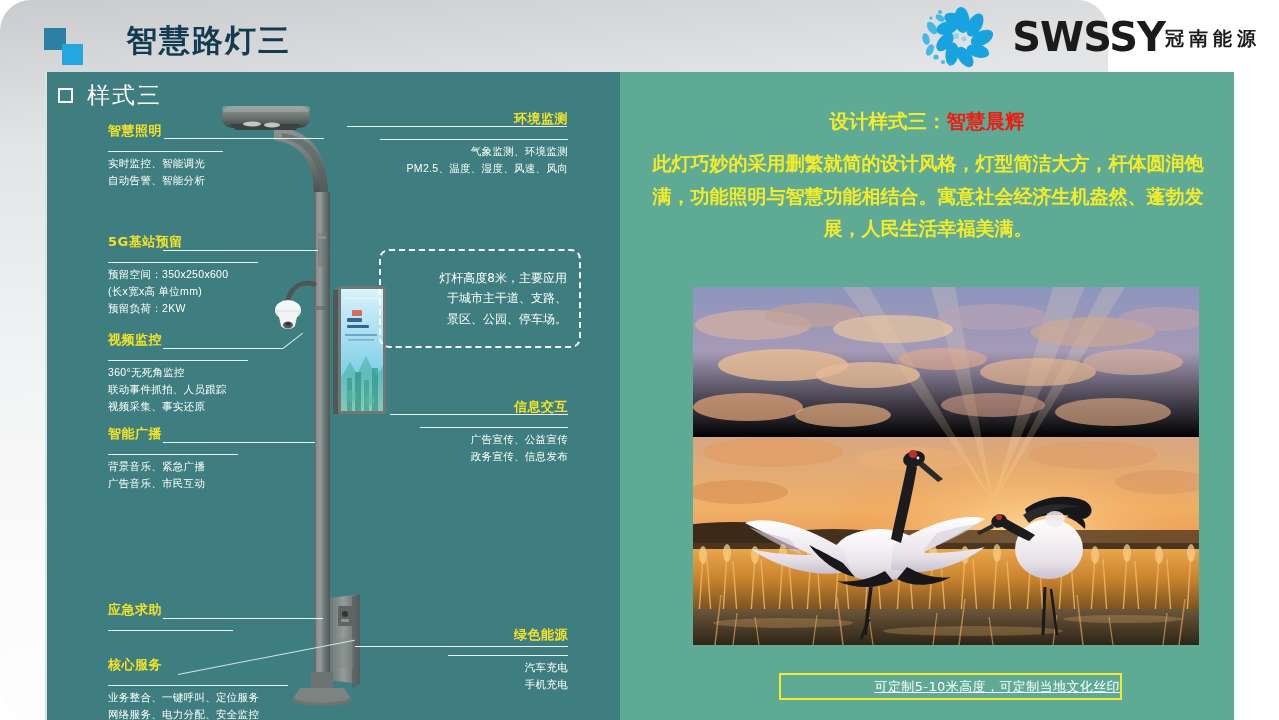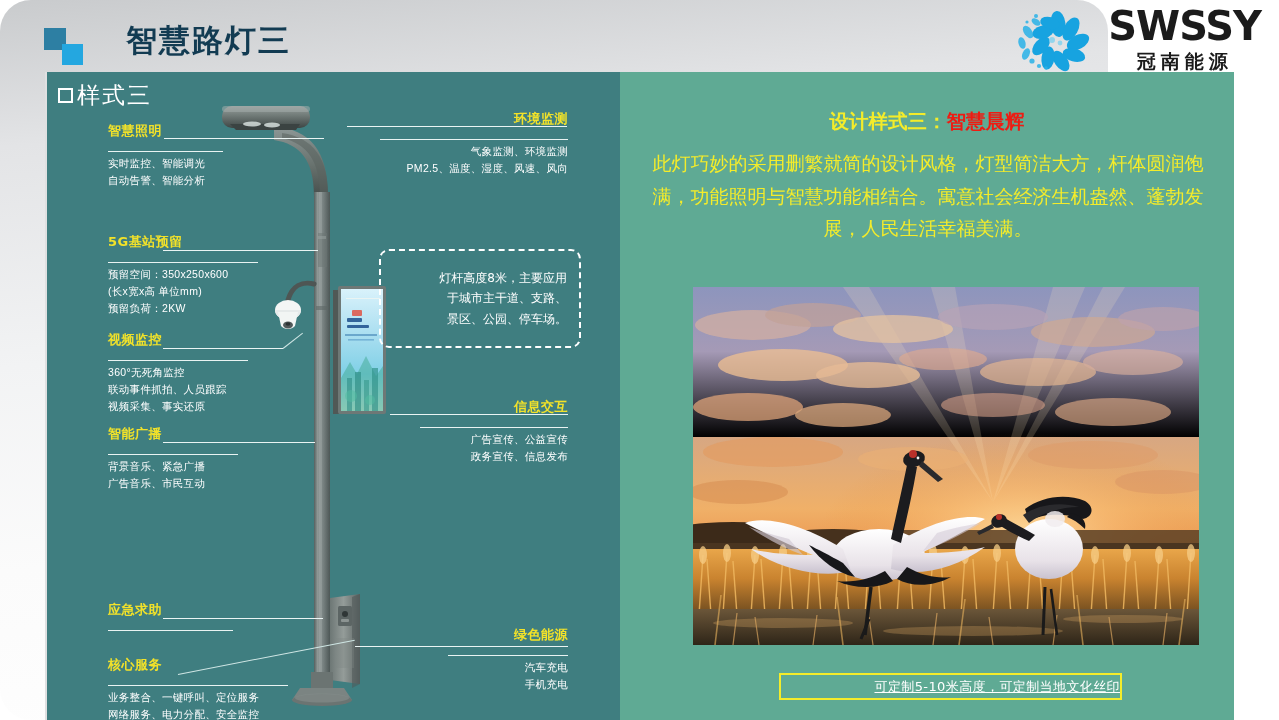--- a/index.html
+++ b/index.html
@@ -16,33 +16,33 @@
   .deco-sq { position:absolute; }
   .deco-sq.a { left:44px; top:28px; width:22px; height:22px; background:#2d7fa3; }
   .deco-sq.b { left:62px; top:44px; width:21px; height:21px; background:#24a7e0; }
   .slide-title { position:absolute; left:126px; top:20px;
       font-size:31px; font-weight:bold; color:#123b52; letter-spacing:2px;
       font-family:"DejaVu Sans","Liberation Sans",sans-serif; }
 
   
   .logo-wrap { position:absolute; right:18px; top:6px; display:flex; align-items:center; gap:10px; }
   .logo-mark { width:86px; height:62px; position:relative; }
-  .logo-text { display:flex; flex-direction:column; align-items:center; }
+  .logo-text { display:flex; flex-direction:row; align-items:center; }
   .logo-brand { font-size:40px; font-weight:bold; color:#1b1b1b; letter-spacing:-1px;
       font-family:"DejaVu Sans","Liberation Sans",sans-serif; line-height:1; }
   .logo-cn { font-size:19px; font-weight:bold; color:#1b1b1b; letter-spacing:5px;
       font-family:"DejaVu Sans","Liberation Sans",sans-serif; margin-top:3px; }
 
   
   .panel-left { position:absolute; left:45px; top:72px; width:575px; height:648px;
       background:#3f7e80; border-left:2px solid #dfe0e1; }
   .panel-right { position:absolute; left:620px; top:72px; width:614px; height:648px;
       background:#5faa94; }
 
-  .sec-head { position:absolute; left:58px; top:80px; display:flex; align-items:center; gap:4px; }
+  .sec-head { position:absolute; left:58px; top:80px; display:flex; align-items:center; gap:14px; }
   .sec-sq { width:15px; height:15px; border:2px solid #ffffff; }
   .sec-label { font-size:23px; color:#ffffff;
       font-family:"DejaVu Sans","Liberation Sans",sans-serif; letter-spacing:2px; }
 
   
   .callout { position:absolute; }
   .co-title { font-size:13px; font-weight:bold; color:#f2e229;
       font-family:"DejaVu Sans","Liberation Sans",sans-serif;
       padding-bottom:11px; letter-spacing:.5px; }
   .co-line { height:1px; background:#e9f3f2; }
@@ -66,21 +66,21 @@
   
   .pole-art { position:absolute; left:200px; top:78px; width:220px; height:630px; }
 
   
   .r-title { position:absolute; left:620px; top:108px; width:614px; text-align:center;
       font-size:19.5px; font-weight:bold;
       font-family:"DejaVu Sans","Liberation Sans",sans-serif; }
   .r-title .t1 { color:#f4ec2a; }
   .r-title .t2 { color:#ef1b12; }
   .r-body { position:absolute; left:640px; top:147px; width:576px; text-align:center;
-      font-size:19px; font-weight:normal; color:#f4ec2a; line-height:1.72;
+      font-size:19px; font-weight:bold; color:#f4ec2a; line-height:1.72;
       font-family:"DejaVu Sans","Liberation Sans",sans-serif; }
 
   .photo { position:absolute; left:693px; top:287px; width:506px; height:358px;
       overflow:hidden; background:#1a1208; }
   .photo svg { display:block; width:506px; height:358px; }
 
   .caption { position:absolute; left:779px; top:673px; width:343px; height:27px;
       border:2px solid #f4ec2a; display:flex; align-items:center; justify-content:flex-end; }
   .caption span { font-size:13px; color:#ffffff; text-decoration:underline;
       font-family:"DejaVu Sans","Liberation Sans",sans-serif; letter-spacing:.4px; }

